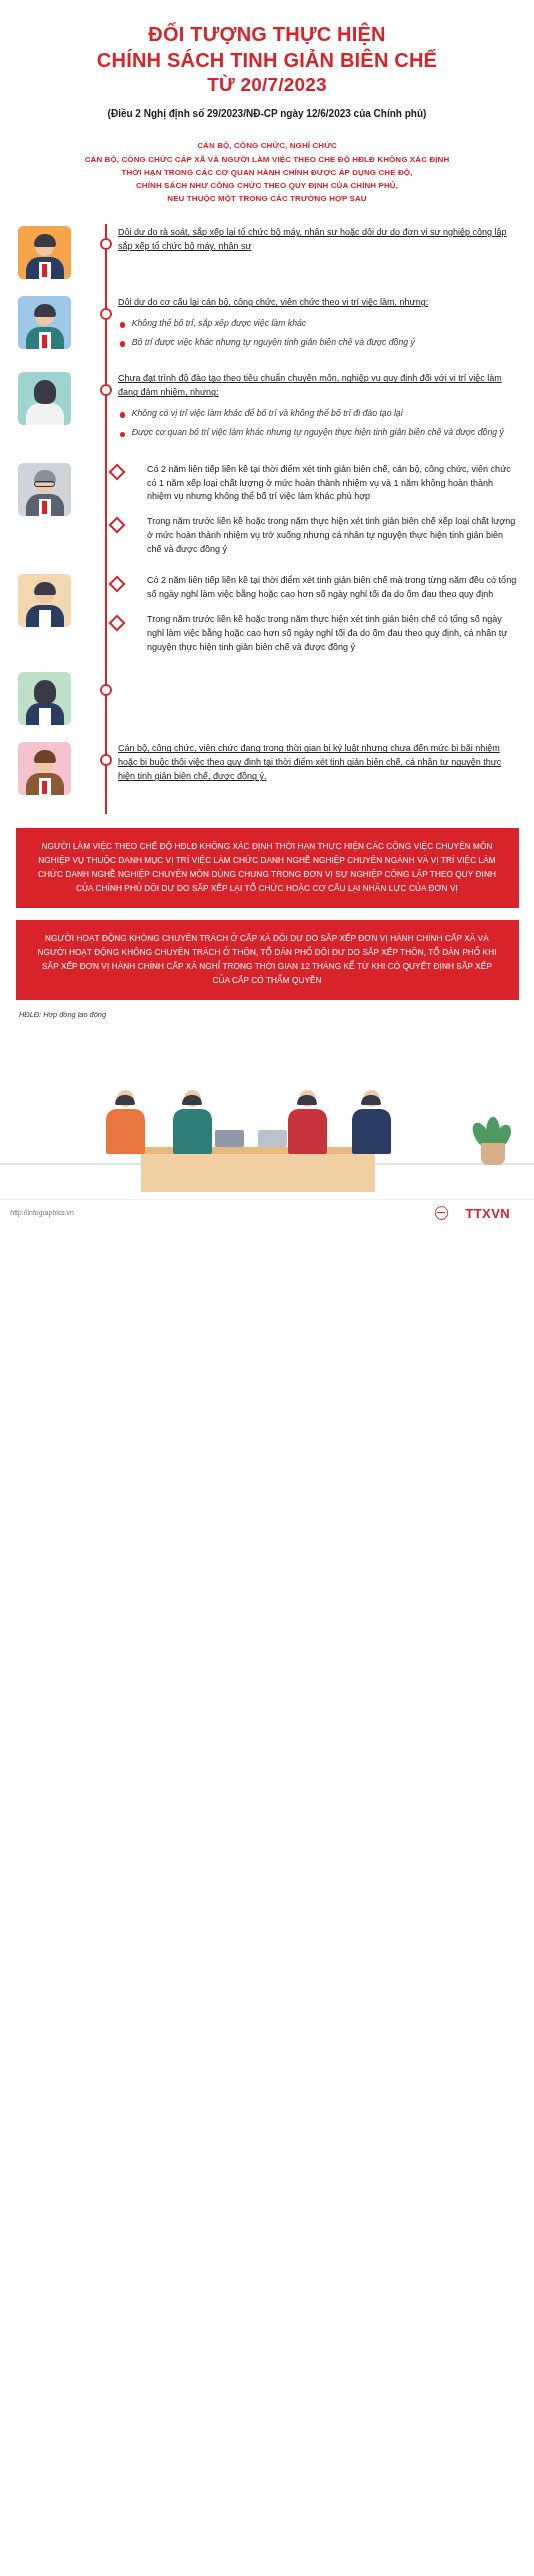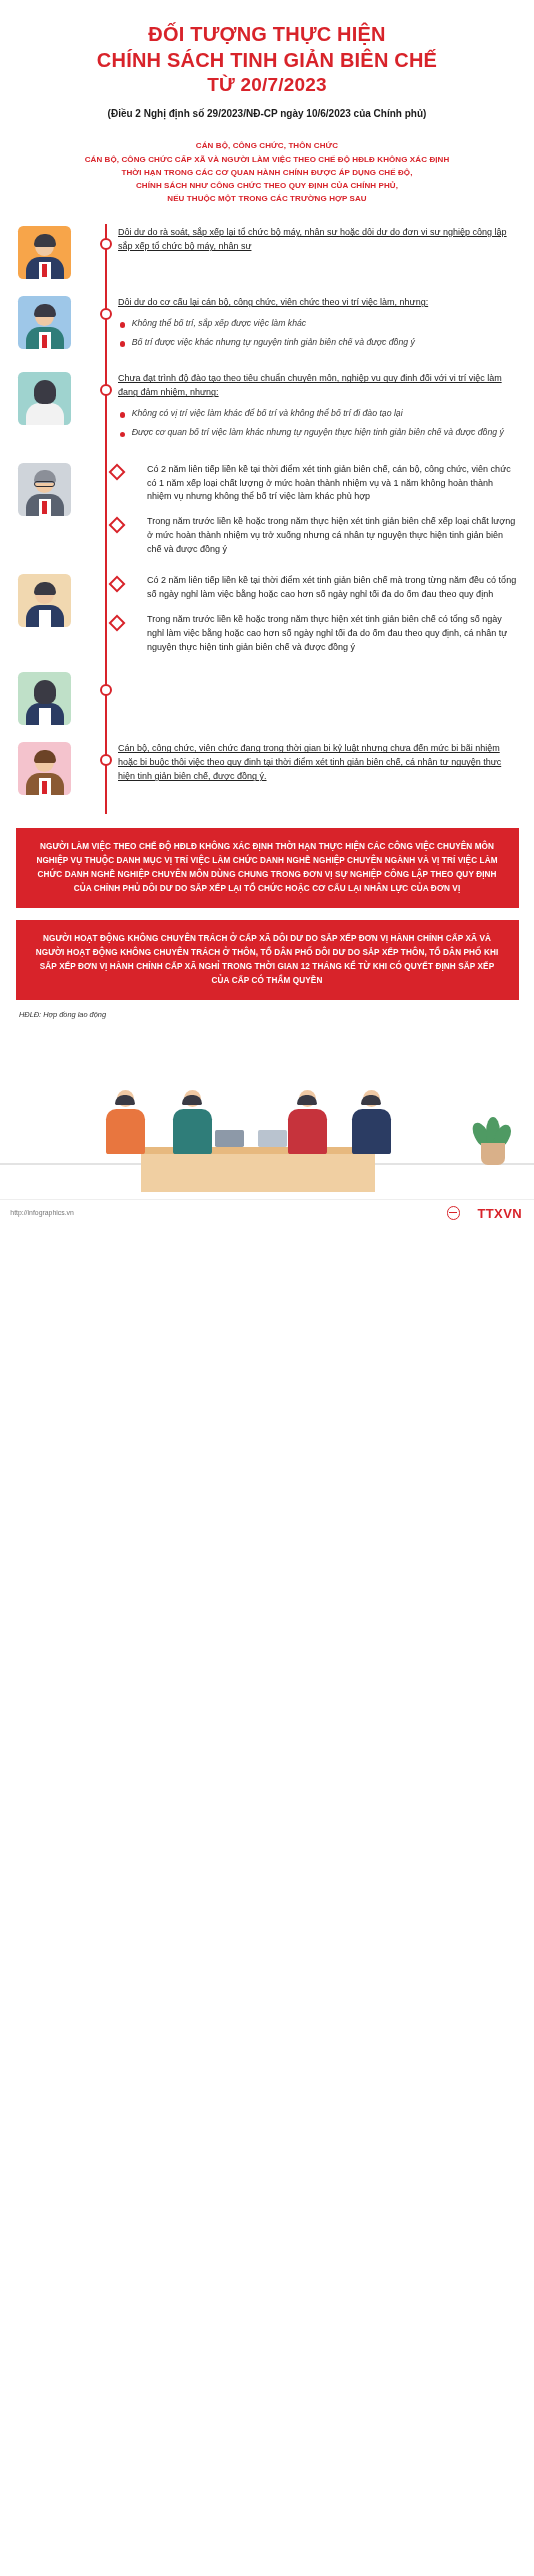--- a/index.html
+++ b/index.html
@@ -241,21 +241,21 @@
   }
 
   
   .banner {
     margin: 13.7px 15.5px 0 15.5px;
     background: #d8232a;
     color: #ffffff;
     padding: 12px 19px;
     text-align: center;
     font-size: 8.2px;
-    font-weight: bold;
+    font-weight: normal;
     line-height: 1.7;
     letter-spacing: 0.1px;
   }
   .banner.second { margin-top: 12px; }
 
   .note {
     margin: 10.3px 0 0 19px;
     font-size: 7.4px;
     font-style: italic;
     color: #333;
@@ -352,21 +352,21 @@
 
   
   .footer {
     position: relative;
     height: 29px;
     background: #ffffff;
     border-top: 0.9px solid #eee;
   }
   .brand {
     position: absolute;
-    right: 12px; top: 6px;
+    right: 24px; top: 6px;
     display: flex; align-items: center;
     gap: 17px;
   }
   .brand .globe {
     width: 13.7px; height: 13.7px;
     border-radius: 50%;
     border: 1.7px solid #d8232a;
     position: relative;
   }
   .brand .globe:after {
@@ -387,25 +387,25 @@
 </style>
 </head>
 <body>
 
 <div class="page">
 
   <div class="header">
     <div class="title-line">ĐỐI TƯỢNG THỰC HIỆN</div>
     <div class="title-line">CHÍNH SÁCH TINH GIẢN BIÊN CHẾ</div>
     <div class="title-line t3">TỪ 20/7/2023</div>
-    <div class="subtitle">(Điều 2 Nghị định số 29/2023/NĐ-CP ngày 10/6/2023 của Chính phủ)</div>
+    <div class="subtitle">(Điều 2 Nghị định số 29/2023/NĐ-CP ngày 12/6/2023 của Chính phủ)</div>
   </div>
 
   <div class="intro">
-    <div>CÁN BỘ, CÔNG CHỨC, THÔN CHỨC</div>
+    <div>CÁN BỘ, CÔNG CHỨC, NGHỈ CHỨC</div>
     <div>CÁN BỘ, CÔNG CHỨC CẤP XÃ VÀ NGƯỜI LÀM VIỆC THEO CHẾ ĐỘ HĐLĐ KHÔNG XÁC ĐỊNH</div>
     <div>THỜI HẠN TRONG CÁC CƠ QUAN HÀNH CHÍNH ĐƯỢC ÁP DỤNG CHẾ ĐỘ,</div>
     <div>CHÍNH SÁCH NHƯ CÔNG CHỨC THEO QUY ĐỊNH CỦA CHÍNH PHỦ,</div>
     <div>NẾU THUỘC MỘT TRONG CÁC TRƯỜNG HỢP SAU</div>
   </div>
 
   <div class="timeline">
 
     <div class="row">
       <div class="avatar-wrap">

